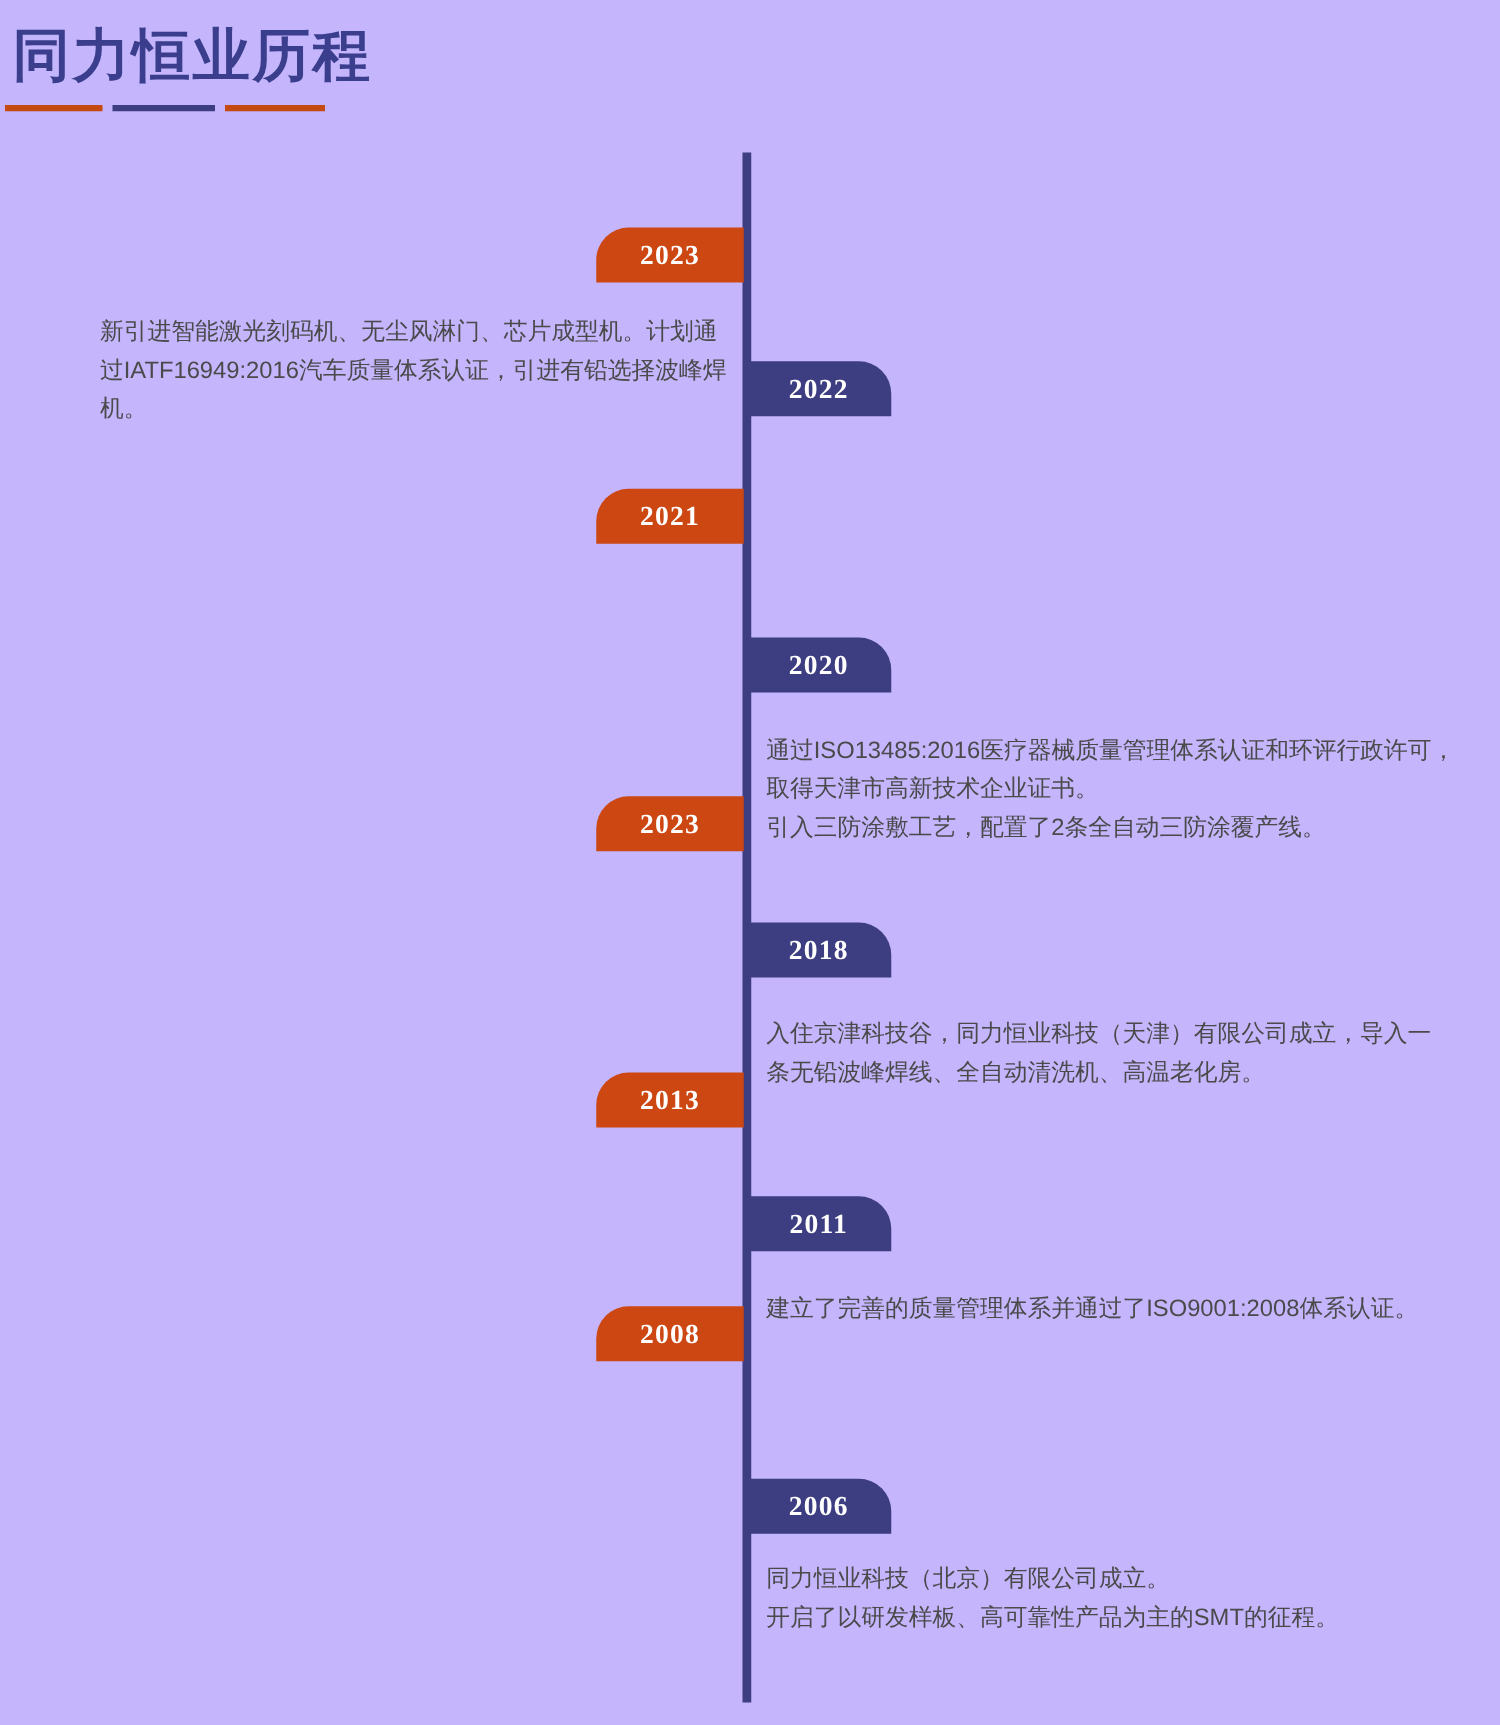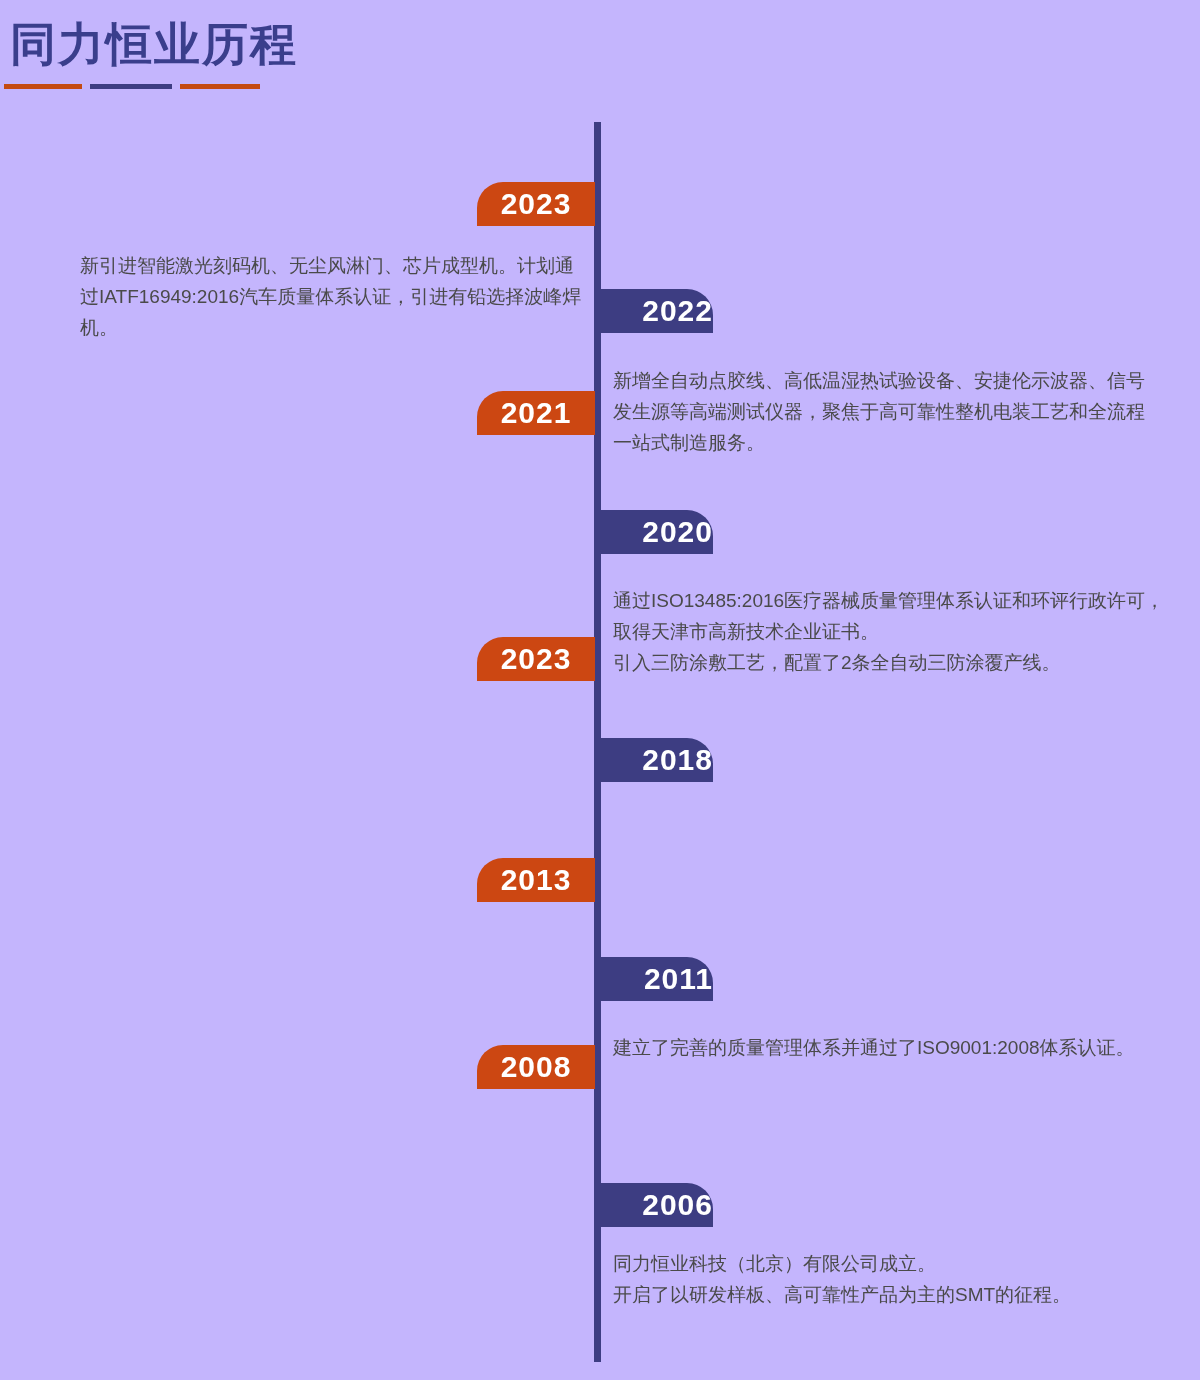--- a/index.html
+++ b/index.html
@@ -37,37 +37,37 @@
     width: 7px;
     height: 1240px;
     background: #3d3d82;
   }
 
   .badge {
     position: absolute;
     height: 44px;
     line-height: 44px;
     text-align: center;
-    font-size: 30px;
+    font-size: 22px;
     font-weight: bold;
     letter-spacing: 1px;
     color: #ffffff;
+    font-family: Liberation Serif, serif;
   }
   .badge.left {
     left: 477px;
     width: 118px;
     background: #cc4712;
     border-radius: 26px 0 0 0;
   }
   .badge.right {
     left: 597px;
     width: 116px;
     background: #3d3d82;
     border-radius: 0 26px 0 0;
-    text-align: right;
   }
 
   .etext {
     position: absolute;
     font-size: 19px;
     line-height: 31px;
     color: #4a4a4a;
     white-space: pre-line;
     text-align: left;
   }
@@ -83,31 +83,31 @@
   <div class="dash dash-1"></div>
   <div class="dash dash-2"></div>
   <div class="dash dash-3"></div>
 
   <div class="vline"></div>
 
   <div class="badge left" style="top:182px">2023</div>
   <div class="etext lside" style="top:250px; width:505px">新引进智能激光刻码机、无尘风淋门、芯片成型机。计划通过IATF16949:2016汽车质量体系认证，引进有铅选择波峰焊机。</div>
 
   <div class="badge right" style="top:289px">2022</div>
-  <div class="etext rside" style="top:365px; width:545px">新增全自动点胶线、高低温湿热试验设备、安捷伦示波器、信号发生源等高端测试仪器，聚焦于高可靠性整机电装工艺和全流程一站式制造服务。</div>
 
   <div class="badge left" style="top:391px">2021</div>
 
   <div class="badge right" style="top:510px">2020</div>
   <div class="etext rside" style="top:585px; width:560px">通过ISO13485:2016医疗器械质量管理体系认证和环评行政许可，取得天津市高新技术企业证书。
 引入三防涂敷工艺，配置了2条全自动三防涂覆产线。</div>
 
   <div class="badge left" style="top:637px">2023</div>
 
   <div class="badge right" style="top:738px">2018</div>
+  <div class="etext rside" style="top:812px; width:550px">入住京津科技谷，同力恒业科技（天津）有限公司成立，导入一条无铅波峰焊线、全自动清洗机、高温老化房。</div>
 
   <div class="badge left" style="top:858px">2013</div>
 
   <div class="badge right" style="top:957px">2011</div>
   <div class="etext rside" style="top:1032px; width:560px">建立了完善的质量管理体系并通过了ISO9001:2008体系认证。</div>
 
   <div class="badge left" style="top:1045px">2008</div>
 
   <div class="badge right" style="top:1183px">2006</div>
   <div class="etext rside" style="top:1248px; width:560px">同力恒业科技（北京）有限公司成立。

